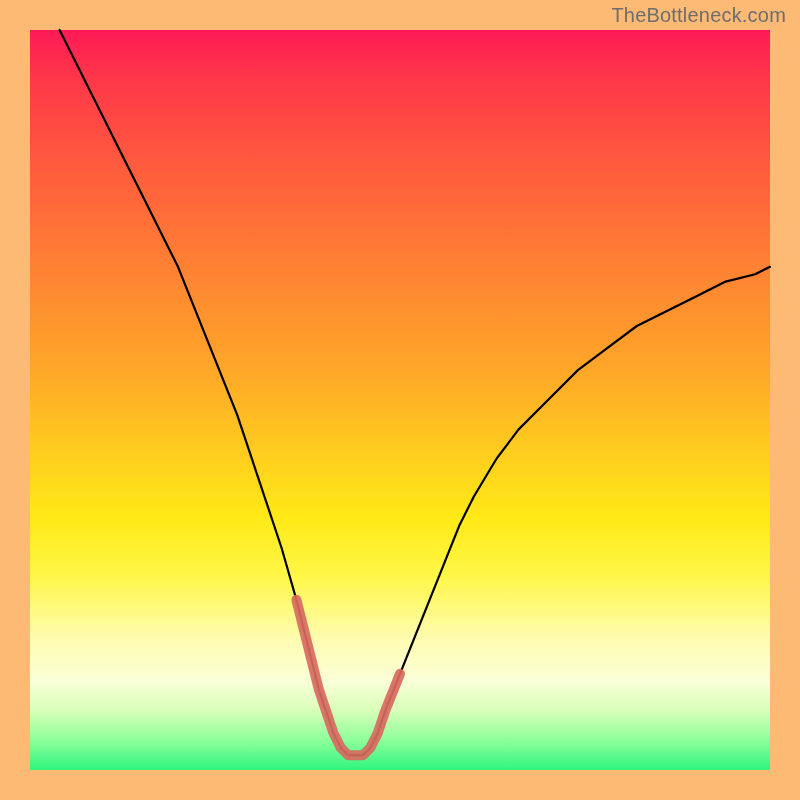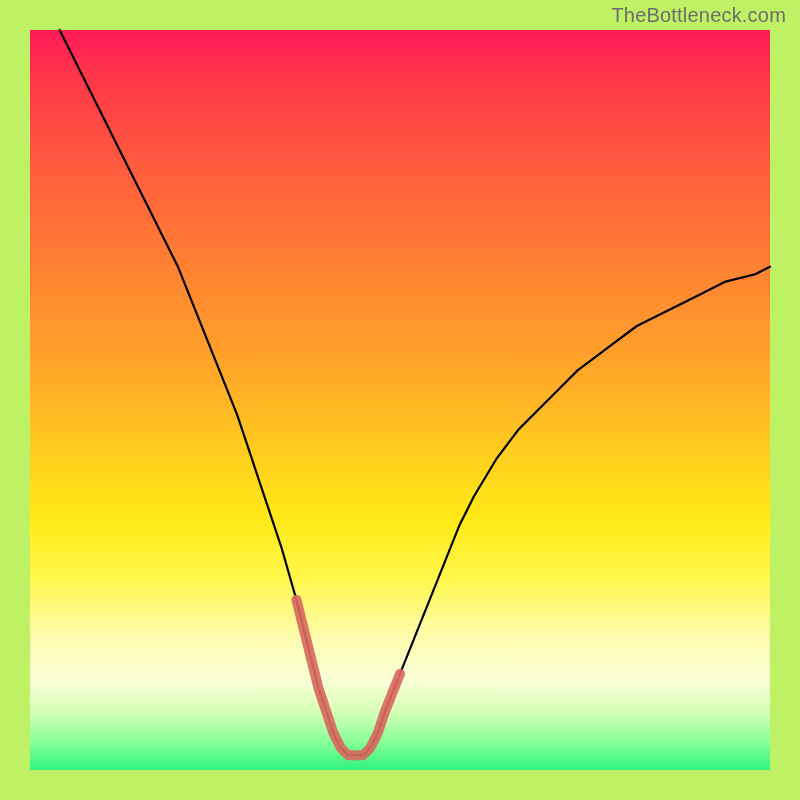--- a/index.html
+++ b/index.html
@@ -8,21 +8,21 @@
     width: 800px;
     height: 800px;
     overflow: hidden;
     background: #000;
     font-family: Arial, Helvetica, sans-serif;
   }
   .frame {
     position: relative;
     width: 800px;
     height: 800px;
-    background: #bef264;
+    background: #fdba74;
   }
   .plot-area {
     position: absolute;
     left: 30px;
     top: 30px;
     width: 740px;
     height: 740px;
     
     background: linear-gradient(
       to bottom,

